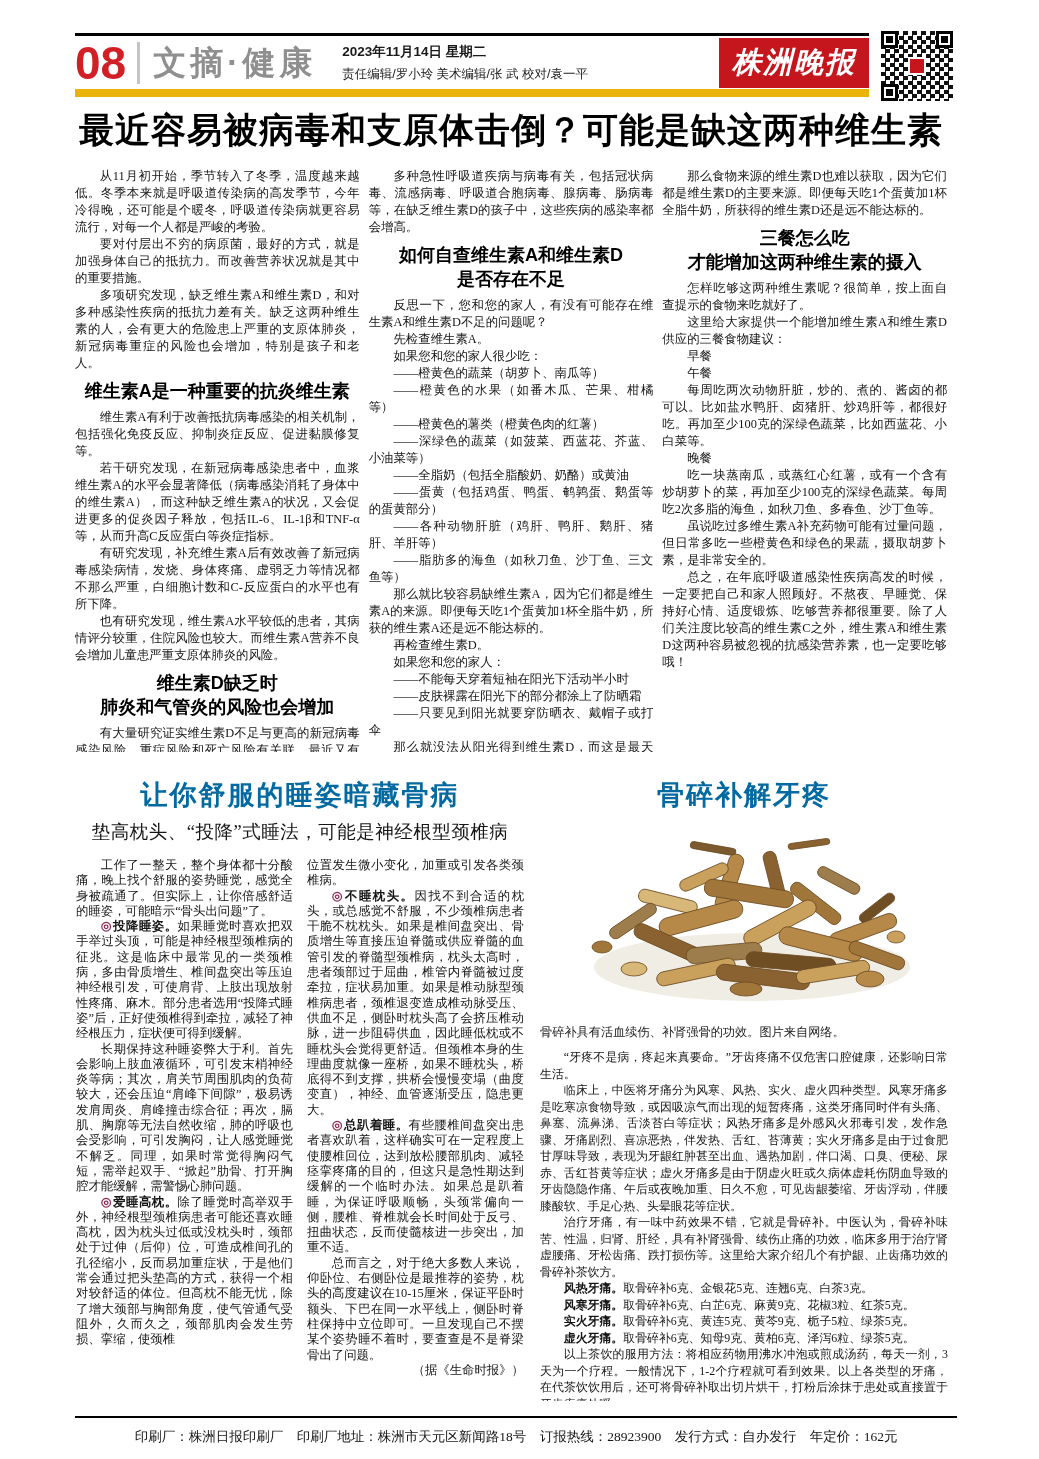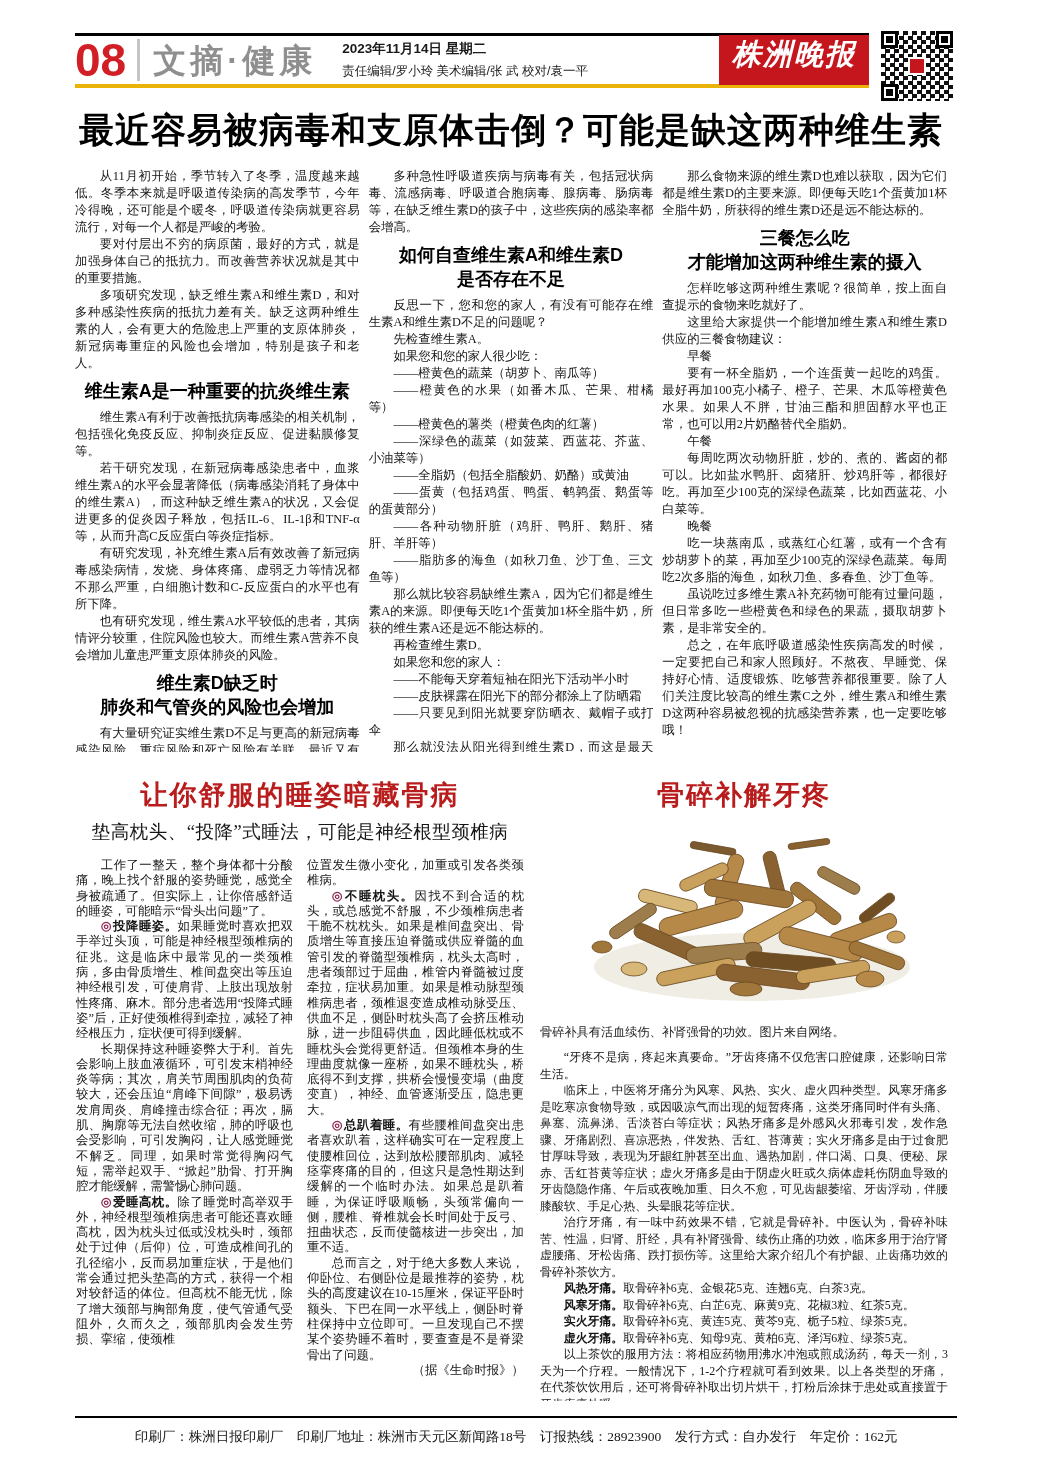--- a/index.html
+++ b/index.html
@@ -1,30 +1,30 @@
 <!DOCTYPE html>
 <html><head>
 <meta charset="utf-8">
 <style>
   html,body{margin:0;padding:0;background:#e8e8e8;}
   .page{position:relative;width:1039px;height:1459px;background:#fff;overflow:hidden;
         font-family:"Liberation Serif",serif;color:#151515;margin:0 auto;}
 
   
-  .header{position:absolute;left:75px;top:33px;width:794px;height:55px;box-sizing:border-box;
-          border-top:3px solid #000;border-bottom:4px solid #eab308;display:flex;align-items:center;}
+  .header{position:absolute;left:75px;top:33px;width:794px;height:64px;box-sizing:border-box;
+          border-top:3px solid #000;border-bottom:8px solid #eab308;display:flex;align-items:center;}
   .page-num{font-family:"Liberation Sans",sans-serif;font-weight:bold;font-size:46px;color:#d21f26;line-height:1;}
   .hdr-div{width:3px;height:42px;background:#c4c4c4;margin:0 13px 0 11px;}
   .section-title{font-family:"Liberation Sans",sans-serif;font-weight:bold;font-size:33px;
                  color:#8f8f8f;letter-spacing:4px;line-height:1;}
   .hdr-meta{margin-left:26px;font-family:"Liberation Sans",sans-serif;}
   .hdr-date{font-size:13.5px;font-weight:bold;color:#1a1a1a;margin-bottom:5px;}
   .hdr-editors{font-size:12.5px;color:#1a1a1a;}
   .logo{margin-left:auto;width:150px;height:50px;background:#c5161d;color:#fff;display:flex;
-        align-items:flex-start;justify-content:center;font-weight:bold;font-size:29px;letter-spacing:2px;
+        align-items:center;justify-content:center;font-weight:bold;font-size:29px;letter-spacing:2px;
         font-style:italic;font-family:"Liberation Serif",serif;}
   .qr{position:absolute;left:881px;top:31px;width:72px;height:70px;}
   .qr-noise{position:absolute;inset:0;background:repeating-conic-gradient(#111 0% 25%,#fff 0% 50%) 0 0/9px 9px;}
   .qr .f{position:absolute;width:17px;height:17px;background:#fff;border:3px solid #000;box-sizing:border-box;}
   .qr .f::after{content:"";position:absolute;inset:2px;background:#000;}
   .qr .tl{left:0;top:0}.qr .tr{right:0;top:0}.qr .bl{left:0;bottom:0}
   .qr-center{position:absolute;left:27px;top:26px;width:18px;height:18px;background:#c5161d;border:2px solid #fff;box-sizing:border-box;}
 
   
   .main{position:absolute;left:75px;top:112px;width:872px;}
@@ -34,21 +34,21 @@
   .mcol{width:285px;overflow:hidden;text-align:justify;}
   .mcol p{margin:0;text-indent:2em;font-size:12.4px;line-height:17px;}
   .msub{font-family:"Liberation Sans",sans-serif;font-weight:bold;font-size:18px;line-height:24px;
         text-align:center;margin:7px 0 6px;color:#000;}
   .msub span{display:block;}
   .attr{text-align:right;text-indent:0 !important;}
 
   
   .sleep{position:absolute;left:76px;top:779px;width:448px;}
   .art-h2{font-family:Liberation Sans, sans-serif;font-weight:bold;font-size:27px;line-height:32px;
-          text-align:center;letter-spacing:2px;margin:0;color:#b91c1c;}
+          text-align:center;letter-spacing:2px;margin:0;color:#0369a1;}
   .art-sub{font-size:18.5px;text-align:center;margin-top:8px;letter-spacing:0.5px;}
   .sleep-cols{display:flex;gap:14px;margin-top:14px;height:560px;overflow:hidden;}
   .scol{width:217px;text-align:justify;overflow:hidden;}
   .scol p{margin:0;text-indent:2em;font-size:12.4px;line-height:15.3px;}
   .scol p.noindent{text-indent:0;}
   .ring{color:#8d2a56;font-weight:bold;margin-right:1px;}
   .lead{font-weight:bold;}
 
   
   .herb{position:absolute;left:540px;top:779px;width:408px;}
@@ -139,21 +139,20 @@
 
       <div class="mcol">
         <p>那么食物来源的维生素D也难以获取，因为它们都是维生素D的主要来源。即便每天吃1个蛋黄加1杯全脂牛奶，所获得的维生素D还是远不能达标的。</p>
         <h3 class="msub">
           <span>三餐怎么吃</span>
           <span>才能增加这两种维生素的摄入</span>
         </h3>
         <p>怎样吃够这两种维生素呢？很简单，按上面自查提示的食物来吃就好了。</p>
         <p>这里给大家提供一个能增加维生素A和维生素D供应的三餐食物建议：</p>
         <p>早餐</p>
-        <p>要有一杯全脂奶，一个连蛋黄一起吃的鸡蛋。最好再加100克小橘子、橙子、芒果、木瓜等橙黄色水果。如果人不胖，甘油三酯和胆固醇水平也正常，也可以用2片奶酪替代全脂奶。</p>
         <p>午餐</p>
         <p>每周吃两次动物肝脏，炒的、煮的、酱卤的都可以。比如盐水鸭肝、卤猪肝、炒鸡肝等，都很好吃。再加至少100克的深绿色蔬菜，比如西蓝花、小白菜等。</p>
         <p>晚餐</p>
         <p>吃一块蒸南瓜，或蒸红心红薯，或有一个含有炒胡萝卜的菜，再加至少100克的深绿色蔬菜。每周吃2次多脂的海鱼，如秋刀鱼、多春鱼、沙丁鱼等。</p>
         <p>虽说吃过多维生素A补充药物可能有过量问题，但日常多吃一些橙黄色和绿色的果蔬，摄取胡萝卜素，是非常安全的。</p>
         <p>总之，在年底呼吸道感染性疾病高发的时候，一定要把自己和家人照顾好。不熬夜、早睡觉、保持好心情、适度锻炼、吃够营养都很重要。除了人们关注度比较高的维生素C之外，维生素A和维生素D这两种容易被忽视的抗感染营养素，也一定要吃够哦！</p>
 
       </div>
 
     </div>

